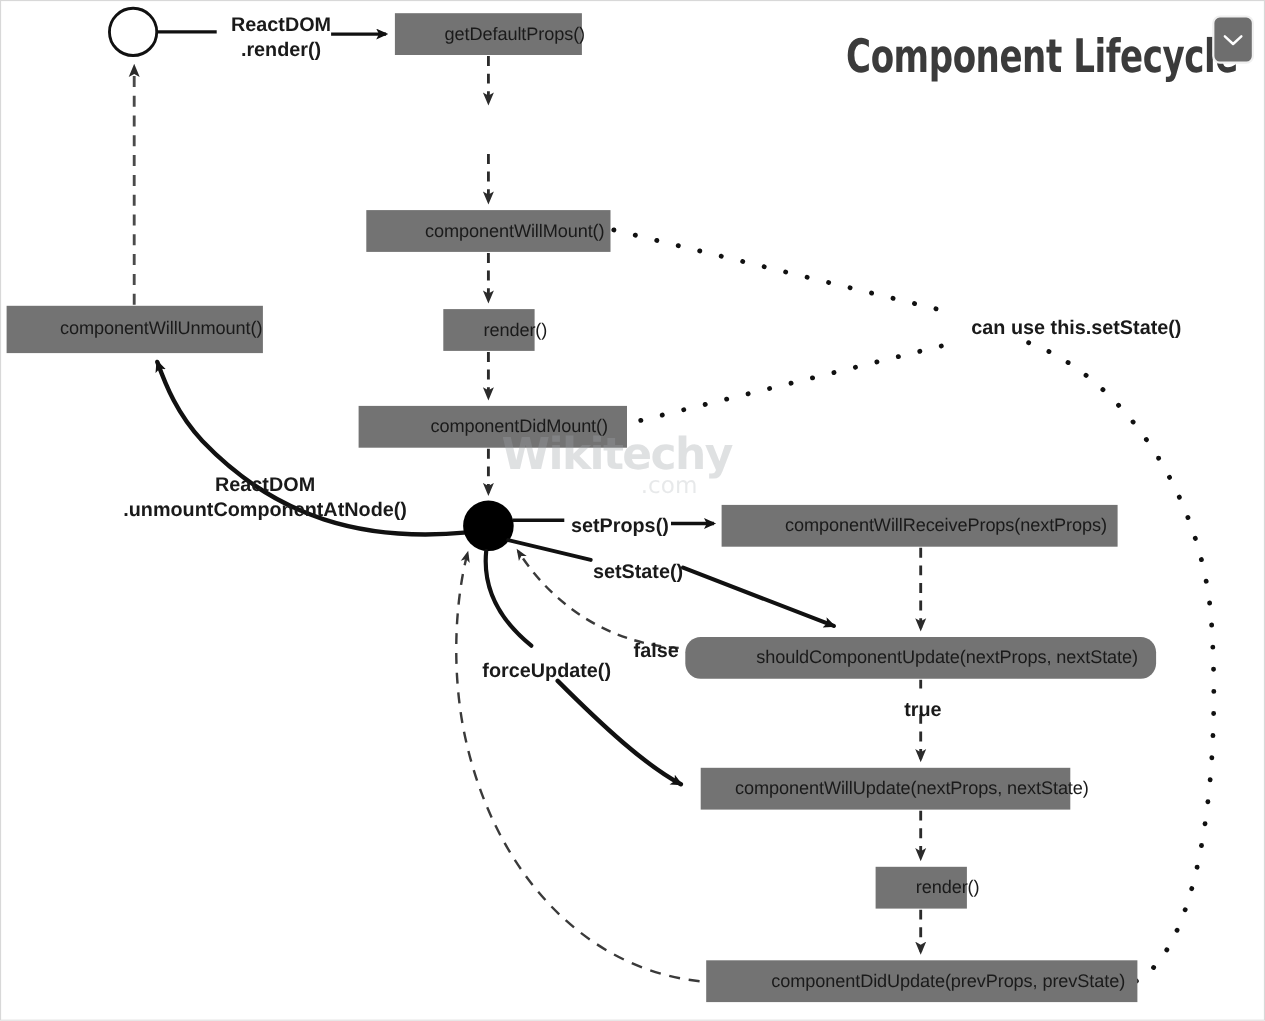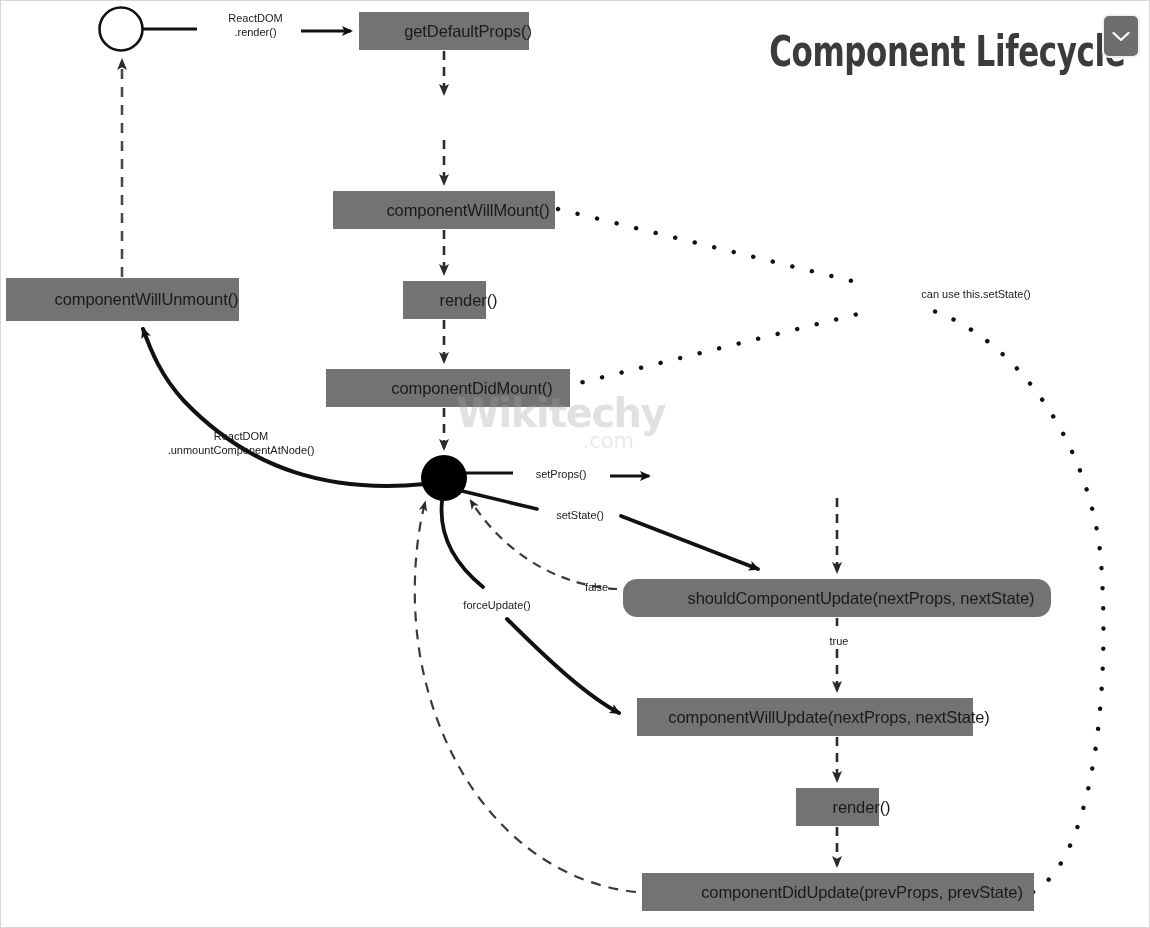--- a/index.html
+++ b/index.html
@@ -37,25 +37,26 @@
     align-items: center;
     justify-content: center;
     white-space: nowrap;
     box-sizing: border-box;
     letter-spacing: -0.1px;
     padding-left: 48px;
   }
   .edge-label {
     position: absolute;
     color: #1a1a1a;
-    font-size: 11px;
+    font-size: 18px;
     font-family: "Liberation Sans", sans-serif;
     white-space: pre;
     line-height: 1.28;
     text-align: center;
+    font-weight: bold;
   }
   #page-title {
     position: absolute;
     right: 24px;
     top: 50px;
     transform: translateY(-50%);
     font-family: "Liberation Sans Narrow", "DejaVu Sans Condensed", "Liberation Sans", sans-serif;
     font-weight: bold;
     font-size: 42px;
     color: #3b3b3b;
@@ -166,20 +167,21 @@
     <path d="M562,386 L857,313" stroke="#111111" stroke-width="4.4" fill="none" stroke-linecap="round" stroke-dasharray="0.1,20"></path>
 
     <path d="M1032,891 C1090,860 1110,700 1100,560 C1090,440 1010,330 920,306" stroke="#111111" stroke-width="4.4" fill="none" stroke-linecap="round" stroke-dasharray="0.1,20"></path>
   </svg>
 
   <div class="lifecycle-box" style="left:358px; top:11px; width:170px; height:38px;">getDefaultProps()</div>
   <div class="lifecycle-box" style="left:332px; top:190px; width:222px; height:38px;">componentWillMount()</div>
   <div class="lifecycle-box" style="left:402px; top:280px; width:83px; height:38px;">render()</div>
   <div class="lifecycle-box" style="left:325px; top:368px; width:244px; height:38px;">componentDidMount()</div>
   <div class="lifecycle-box" style="left:5px; top:277px; width:233px; height:43px;">componentWillUnmount()</div>
+  <div class="lifecycle-box" style="left:655px; top:458px; width:360px; height:38px;">componentWillReceiveProps(nextProps)</div>
   <div class="lifecycle-box" style="left:622px; top:578px; width:428px; height:38px;border-radius:14px;">shouldComponentUpdate(nextProps, nextState)</div>
   <div class="lifecycle-box" style="left:636px; top:697px; width:336px; height:38px;">componentWillUpdate(nextProps, nextState)</div>
   <div class="lifecycle-box" style="left:795px; top:787px; width:83px; height:38px;">render()</div>
   <div class="lifecycle-box" style="left:641px; top:872px; width:392px; height:38px;">componentDidUpdate(prevProps, prevState)</div>
 
   <div class="edge-label" style="left:202px; top:10px; width:105px;">ReactDOM
 .render()</div>
   <div class="edge-label" style="left:110px; top:428px; width:260px;">ReactDOM
 .unmountComponentAtNode()</div>
   <div class="edge-label" style="left:518px; top:466px; width:84px;">setProps()</div>

